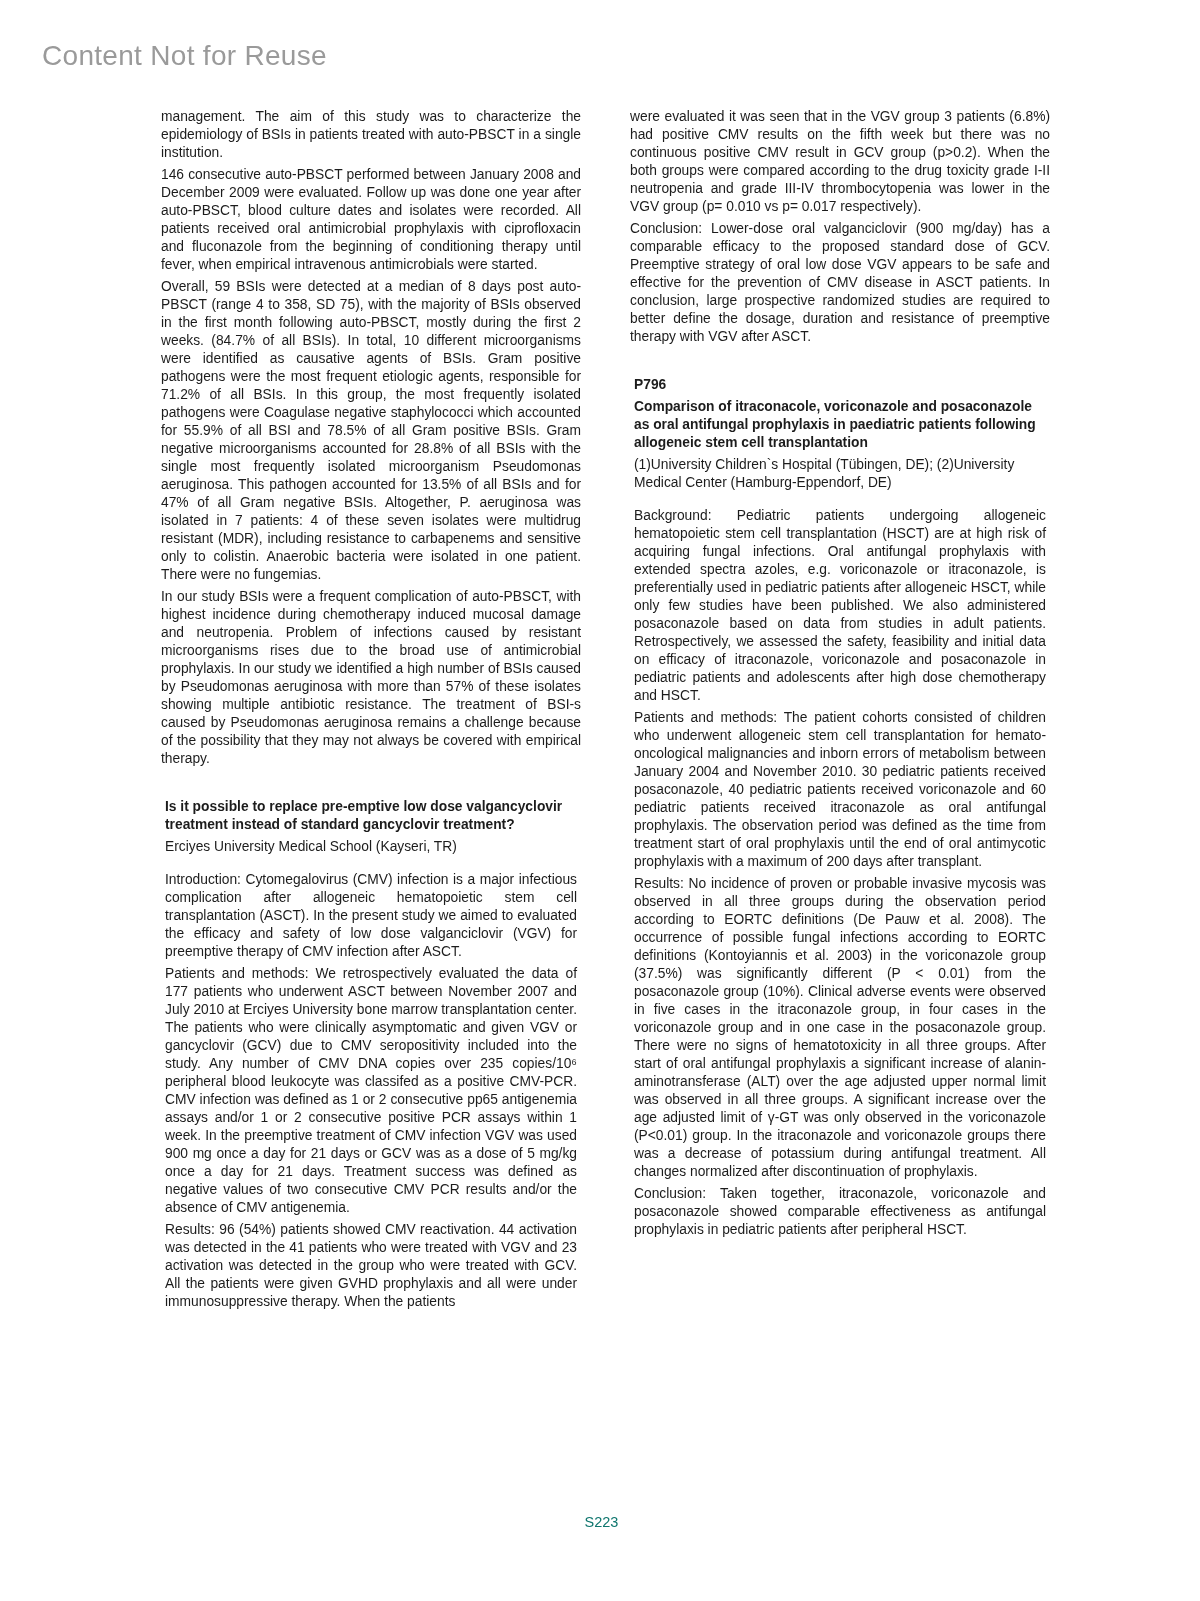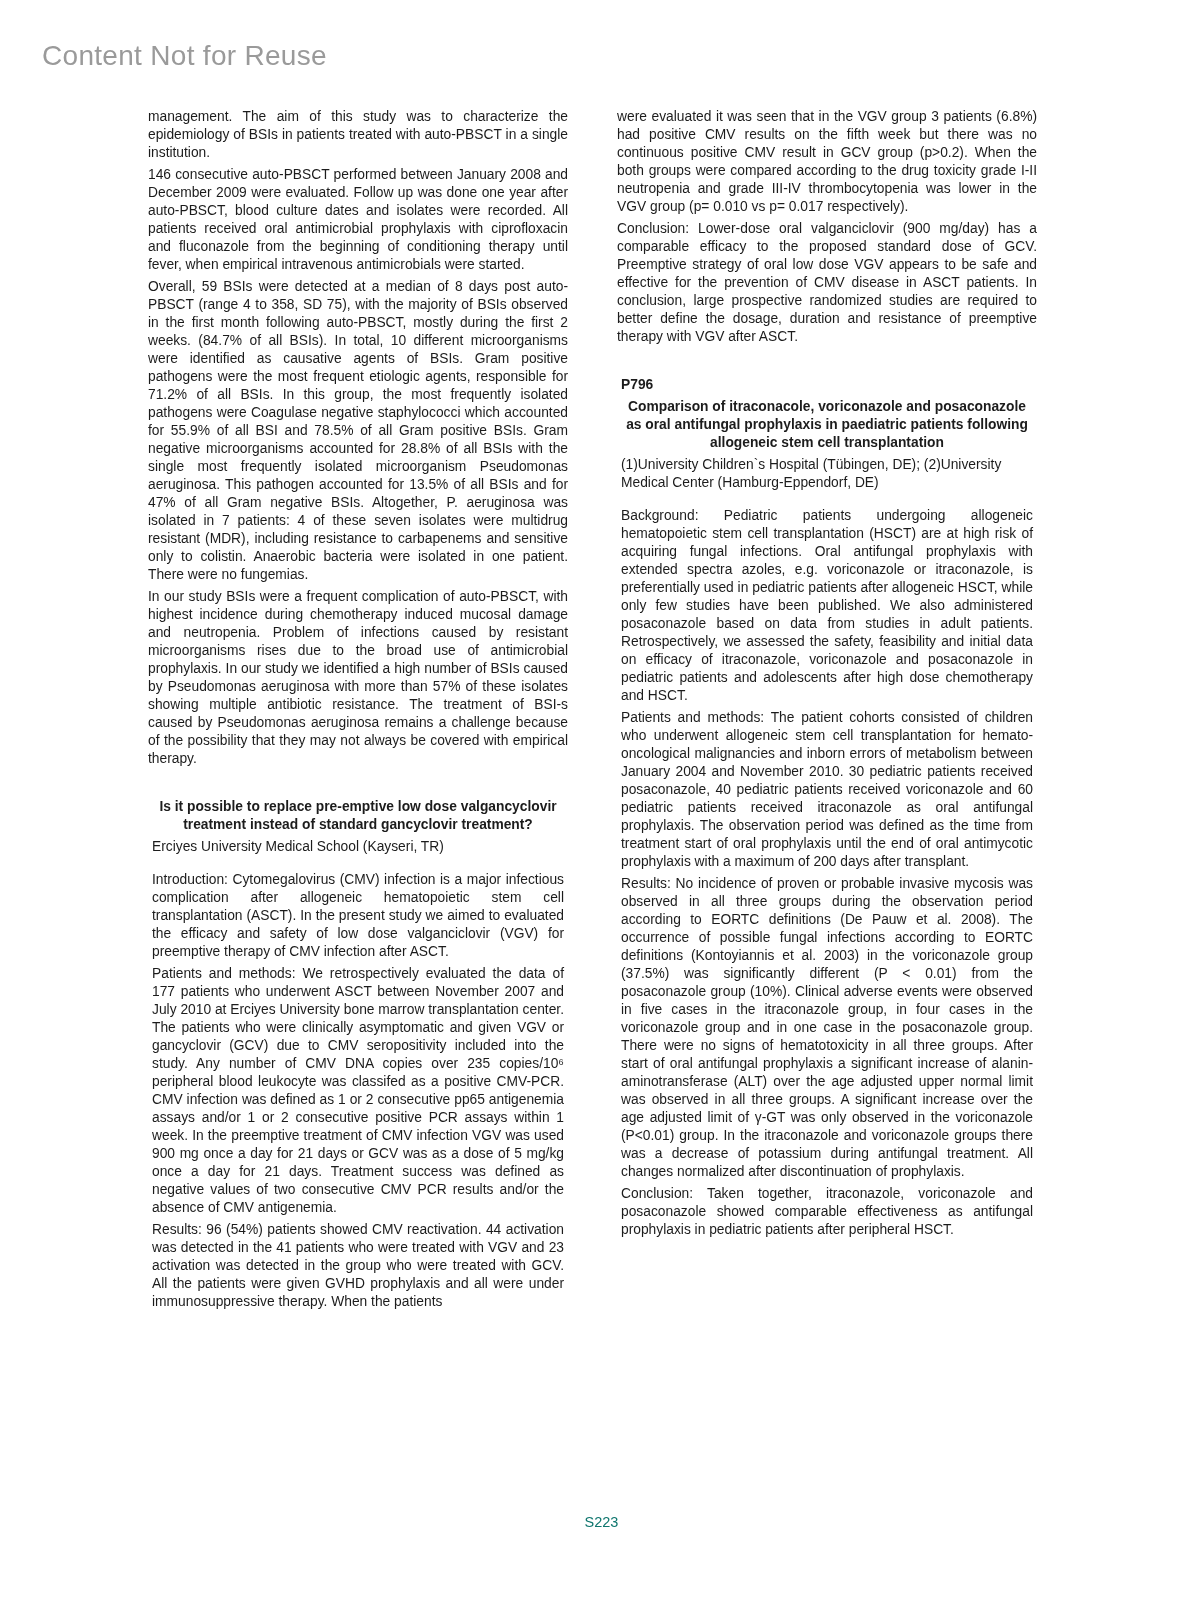--- a/index.html
+++ b/index.html
@@ -17,38 +17,38 @@
     top: 28px;
     left: 30px;
     font-size: 28px;
     color: #9a9a9a;
     letter-spacing: 0.3px;
     font-weight: 400;
   }
   .columns {
     position: absolute;
     top: 88px;
-    left: 128px;
+    left: 141px;
     width: 905px;
     display: flex;
     gap: 33px;
   }
   .col {
     width: 440px;
     font-size: 13.8px;
     line-height: 18px;
   }
   .para {
     text-align: justify;
     hyphens: auto;
     -webkit-hyphens: auto;
   }
   .abstract { margin-top: 30px; }
   .abs-id { font-weight: bold; }
-  .abs-title { font-weight: bold; text-align: center; }
+  .abs-title { font-weight: bold; text-align: left; }
   .abs-authors { font-style: italic; text-align: left; }
   .abs-affiliation { text-align: left; }
   .body-start { margin-top: 15px; }
   .page-number {
     position: absolute;
     top: 1502px;
     left: 137px;
     width: 905px;
     text-align: center;
     font-size: 14.5px;

